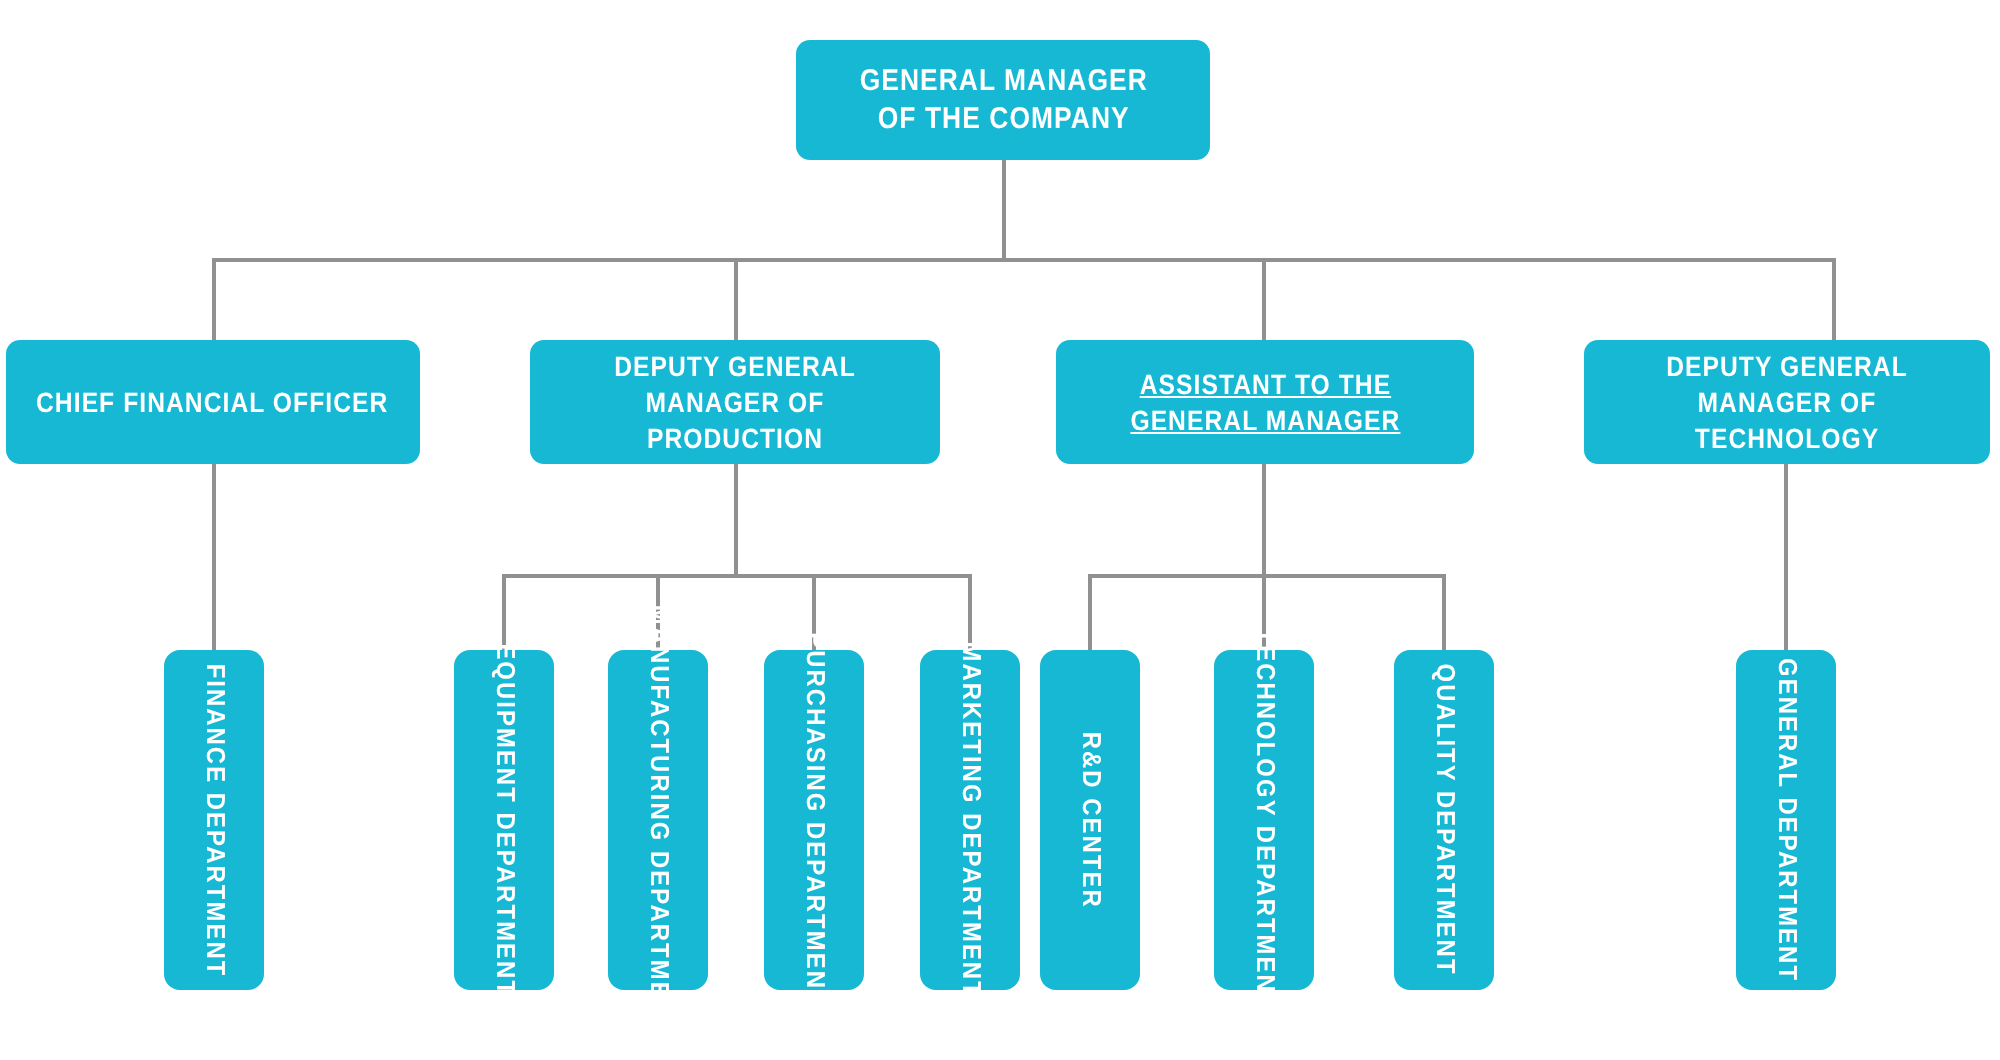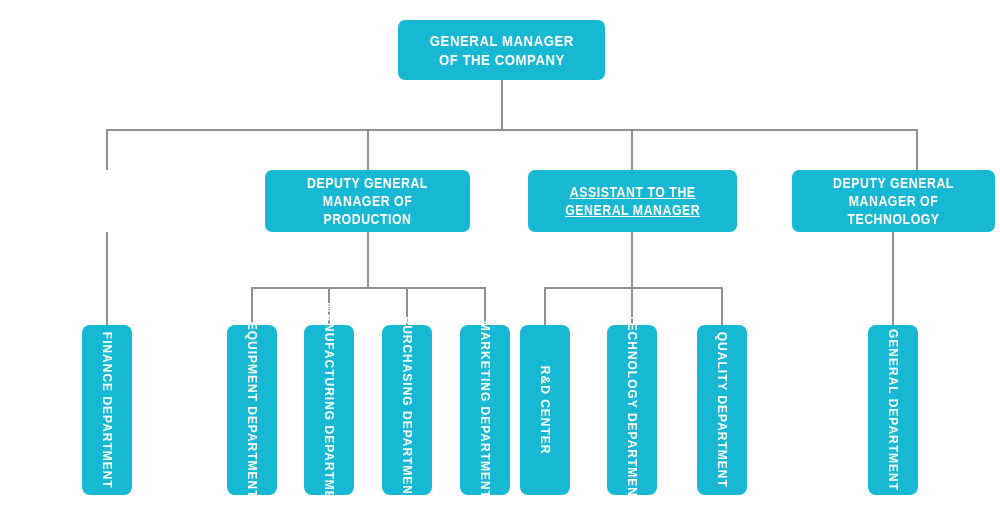--- a/index.html
+++ b/index.html
@@ -80,20 +80,23 @@
 
   <div class="conn conn-v" style="left:501px; top:80px; width:2px; height:50px;"></div>
 
   <div class="conn conn-h" style="left:107px; top:129px; width:811px; height:2px;"></div>
 
   <div class="conn conn-v" style="left:106px; top:129px; width:2px; height:41px;"></div>
   <div class="conn conn-v" style="left:367px; top:129px; width:2px; height:41px;"></div>
   <div class="conn conn-v" style="left:631px; top:129px; width:2px; height:41px;"></div>
   <div class="conn conn-v" style="left:916px; top:129px; width:2px; height:41px;"></div>
 
+  <div class="node node-mid" style="left:3px; top:170px; width:207px; height:62px;">
+    <span class="node-label">CHIEF FINANCIAL OFFICER</span>
+  </div>
 
   <div class="node node-mid" style="left:265px; top:170px; width:205px; height:62px;">
     <span class="node-label">DEPUTY GENERAL
 MANAGER OF PRODUCTION</span>
   </div>
 
   <div class="node node-mid" style="left:528px; top:170px; width:209px; height:62px;text-decoration:underline;">
     <span class="node-label">ASSISTANT TO THE
 GENERAL MANAGER</span>
   </div>

